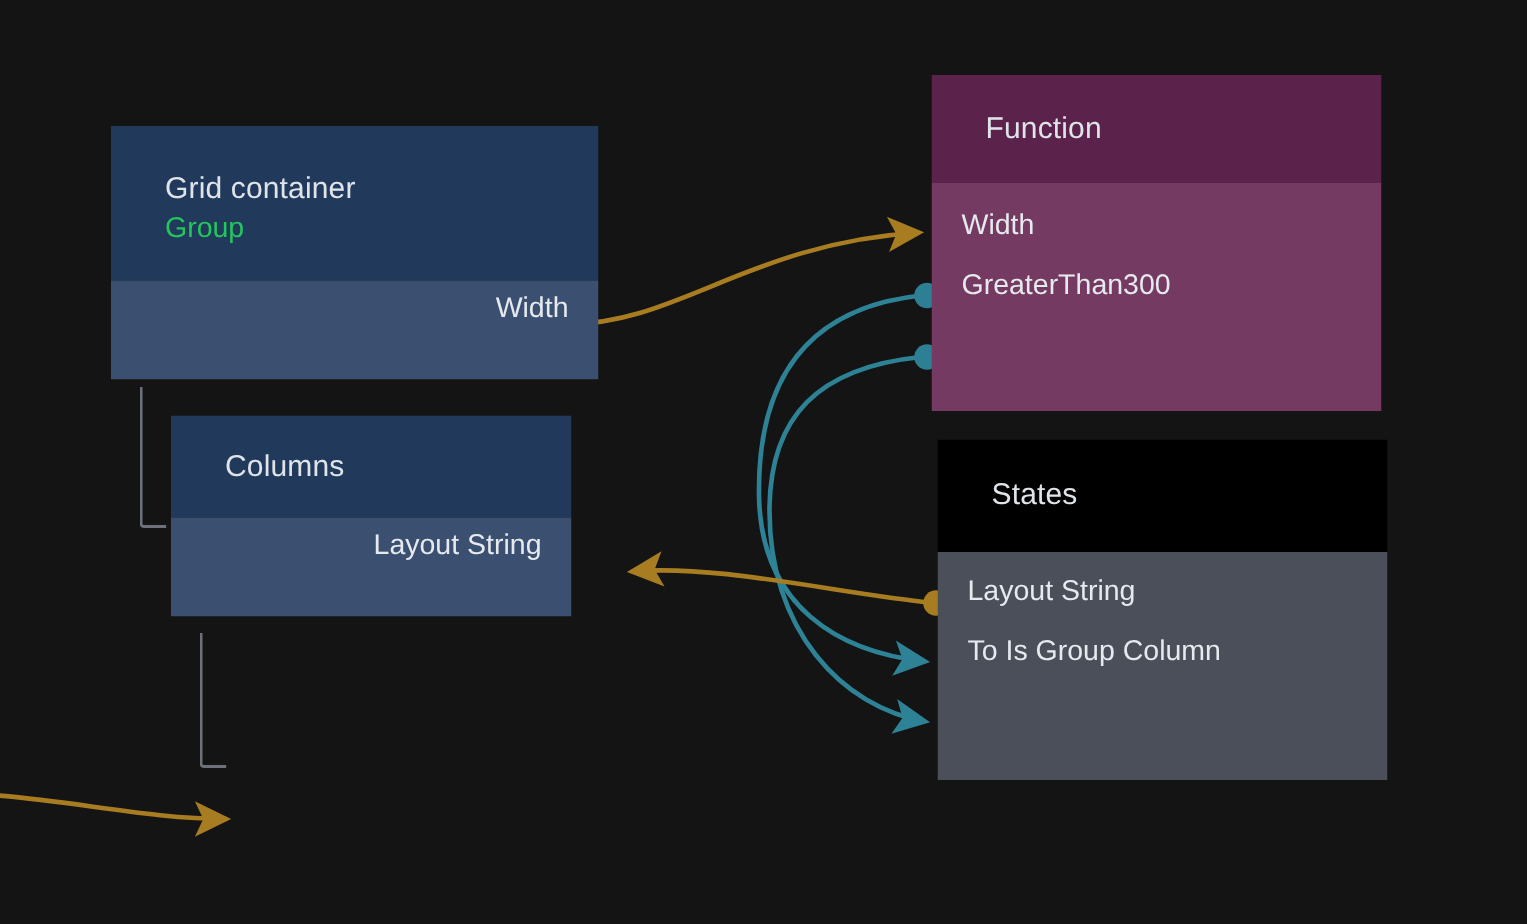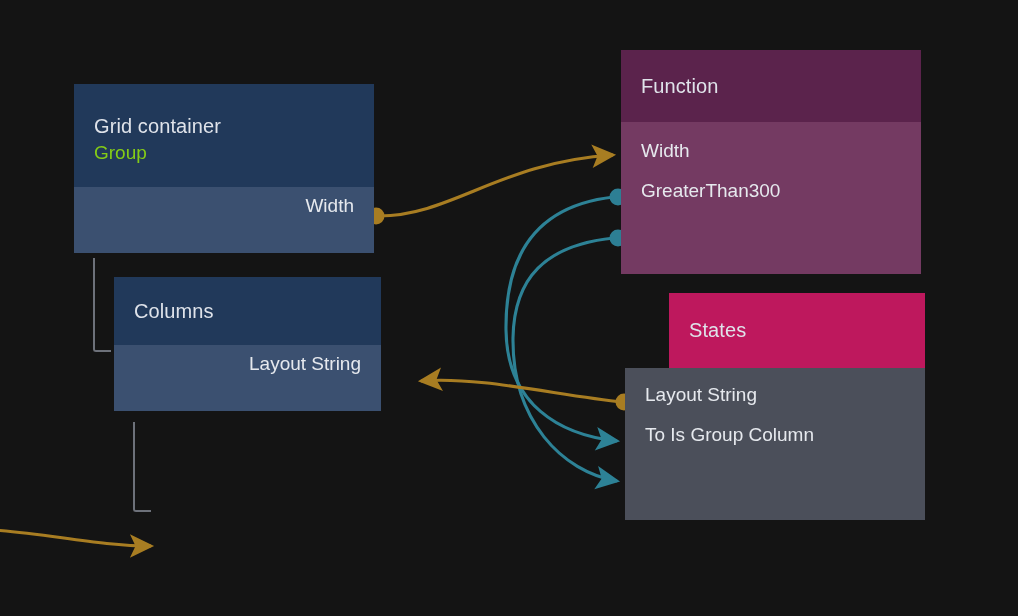--- a/index.html
+++ b/index.html
@@ -27,32 +27,32 @@
   .node {
     position: absolute;
     box-sizing: border-box;
     overflow: hidden;
   }
   .node-header {
     box-sizing: border-box;
     display: flex;
     flex-direction: column;
     justify-content: center;
-    padding: 0 20px;
+    padding: 0 36px;
   }
   .node-title {
     font-size: 20px;
     color: #dfe3ea;
     line-height: 27px;
     letter-spacing: 0.1px;
     white-space: nowrap;
   }
   .node-subtitle {
     font-size: 19px;
-    color: #84cc16;
+    color: #22c55e;
     line-height: 26px;
     white-space: nowrap;
   }
   .node-body {
     box-sizing: border-box;
     position: relative;
   }
   .port-row {
     box-sizing: border-box;
     display: flex;
@@ -73,25 +73,25 @@
     white-space: nowrap;
   }
 
   
   .theme-blue .node-header { background: #21395a; }
   .theme-blue .node-body   { background: #3b5070; }
 
   .theme-purple .node-header { background: #5b234c; }
   .theme-purple .node-body   { background: #743a62; }
 
-  .theme-gray .node-header { background: #be185d; margin-left: 44px; }
+  .theme-gray .node-header { background: #000000; }
   .theme-gray .node-body   { background: #4b4f5a; }
 
   
-  #node-grid-container { left: 74px; top: 84px;  width: 300px; }
+  #node-grid-container { left: 74px; top: 84px;  width: 325px; }
   #node-grid-container .node-header { height: 103px; padding-top: 8px; }
   #node-grid-container .node-body   { height: 66px; padding-top: 6px; }
 
   #node-columns { left: 114px; top: 277px; width: 267px; }
   #node-columns .node-header { height: 68px; }
   #node-columns .node-body   { height: 66px; padding-top: 6px; }
 
   #node-repeater { left: 154px; top: 441px; width: 300px; }
   #node-repeater .node-header { height: 66px; }
   #node-repeater .node-body   { height: 66px; padding-top: 6px; }

